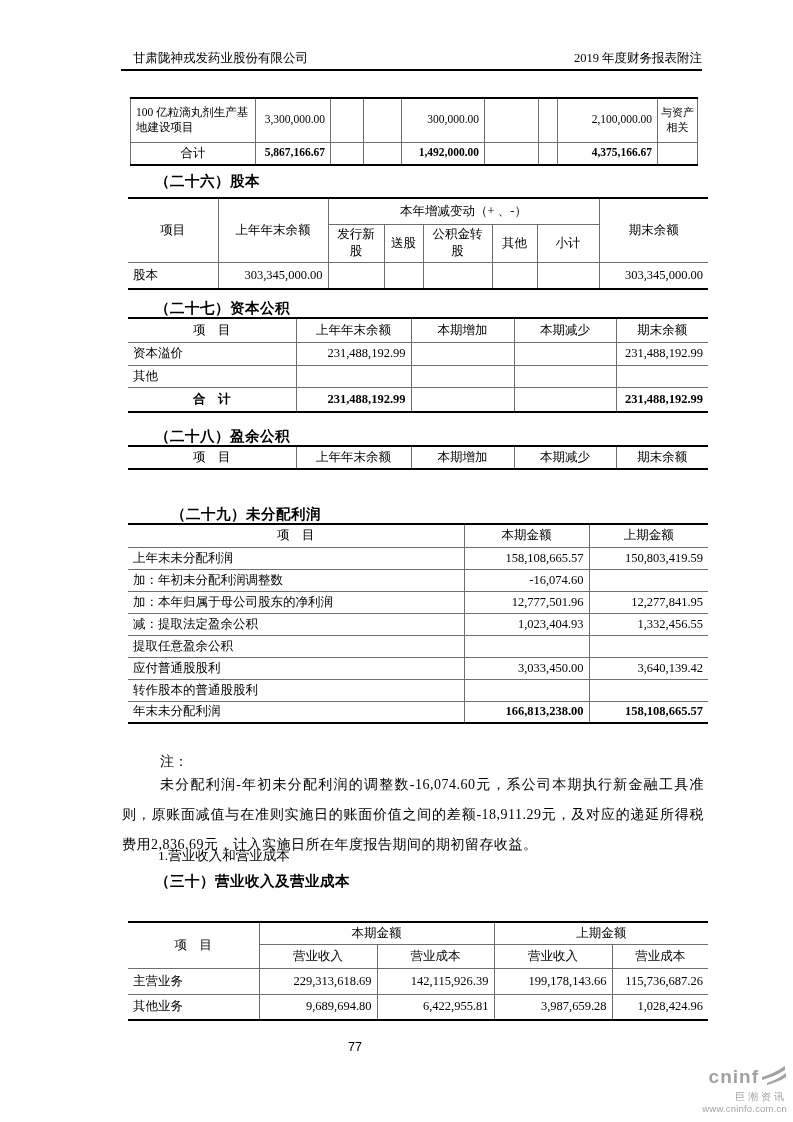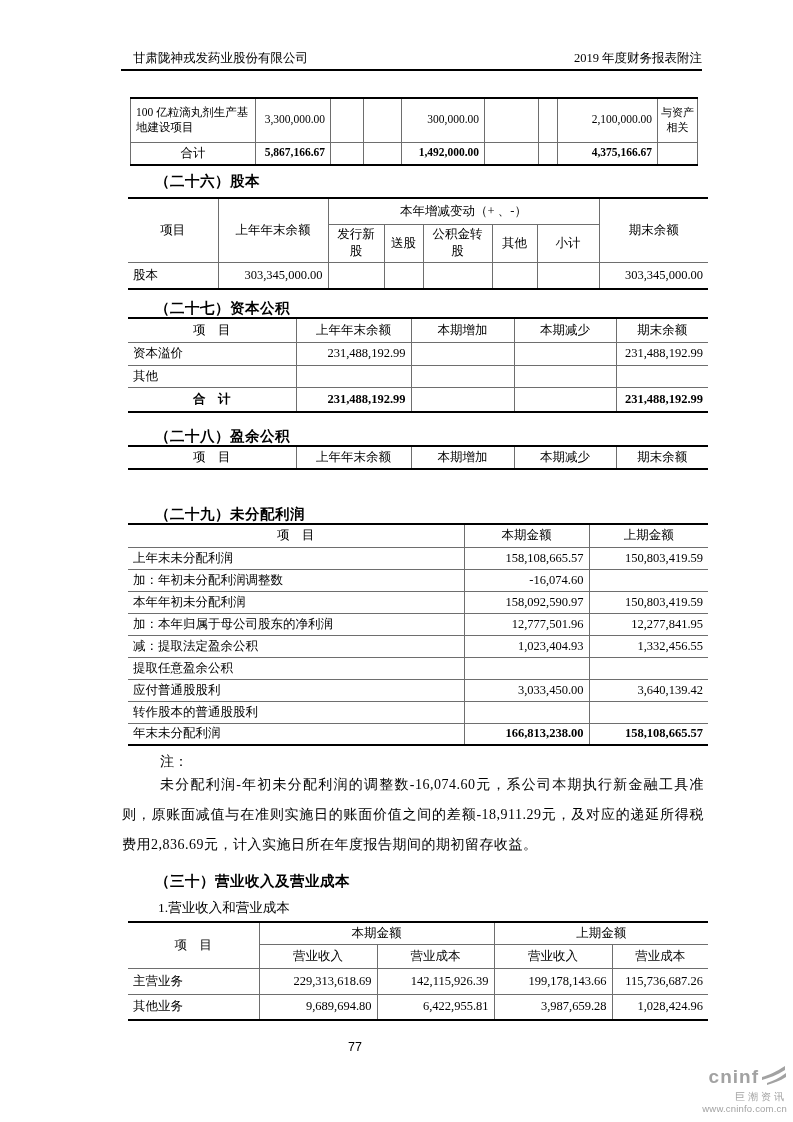--- a/index.html
+++ b/index.html
@@ -184,21 +184,21 @@
         <tr class="hdr" style="height:23px;">
       <td>项　目</td>
       <td>上年年末余额</td>
       <td>本期增加</td>
       <td>本期减少</td>
       <td>期末余额</td>
     </tr>
   </tbody>
     </table>
 
-  <div class="sec-title" style="top:505px;">（二十九）未分配利润</div>
+  <div class="sec-title" style="top:505px;margin-left:16px;">（二十九）未分配利润</div>
   <table class="t open" style="left:128px;top:523px;width:580px;">
     <colgroup>
         <col style="width:336px">
         <col style="width:125px">
         <col style="width:119px">
       </colgroup>
     <tbody>
         <tr class="hdr" style="height:23px;">
       <td>项　目</td>
       <td>本期金额</td>
@@ -208,25 +208,20 @@
       <td class="l">上年末未分配利润</td>
       <td class="r">158,108,665.57</td>
       <td class="r">150,803,419.59</td>
     </tr>
     <tr style="height:22px;">
       <td class="l">加：年初未分配利润调整数</td>
       <td class="r">-16,074.60</td>
       <td></td>
     </tr>
     <tr style="height:22px;">
-      <td class="l">本年年初未分配利润</td>
-      <td class="r">158,092,590.97</td>
-      <td class="r">150,803,419.59</td>
-    </tr>
-    <tr style="height:22px;">
       <td class="l">加：本年归属于母公司股东的净利润</td>
       <td class="r">12,777,501.96</td>
       <td class="r">12,277,841.95</td>
     </tr>
     <tr style="height:22px;">
       <td class="l">减：提取法定盈余公积</td>
       <td class="r">1,023,404.93</td>
       <td class="r">1,332,456.55</td>
     </tr>
     <tr style="height:22px;">
@@ -249,21 +244,21 @@
       <td class="r b">166,813,238.00</td>
       <td class="r b">158,108,665.57</td>
     </tr>
   </tbody>
     </table>
 
   <div class="note-label">注：</div>
   <div class="note-para">未分配利润-年初未分配利润的调整数-16,074.60元，系公司本期执行新金融工具准则，原账面减值与在准则实施日的账面价值之间的差额-18,911.29元，及对应的递延所得税费用2,836.69元，计入实施日所在年度报告期间的期初留存收益。</div>
 
   <div class="sec-title" style="top:872px;text-align:right;">（三十）营业收入及营业成本</div>
-  <div class="sub-title" style="top:899px;">1.营业收入和营业成本</div>
+  <div class="sub-title" style="top:847px;">1.营业收入和营业成本</div>
   <table class="t open" style="left:128px;top:921px;width:580px;">
     <colgroup>
         <col style="width:131px">
         <col style="width:118px">
         <col style="width:117px">
         <col style="width:118px">
         <col style="width:96px">
       </colgroup>
     <tbody>
         <tr class="hdr" style="height:22px;">

